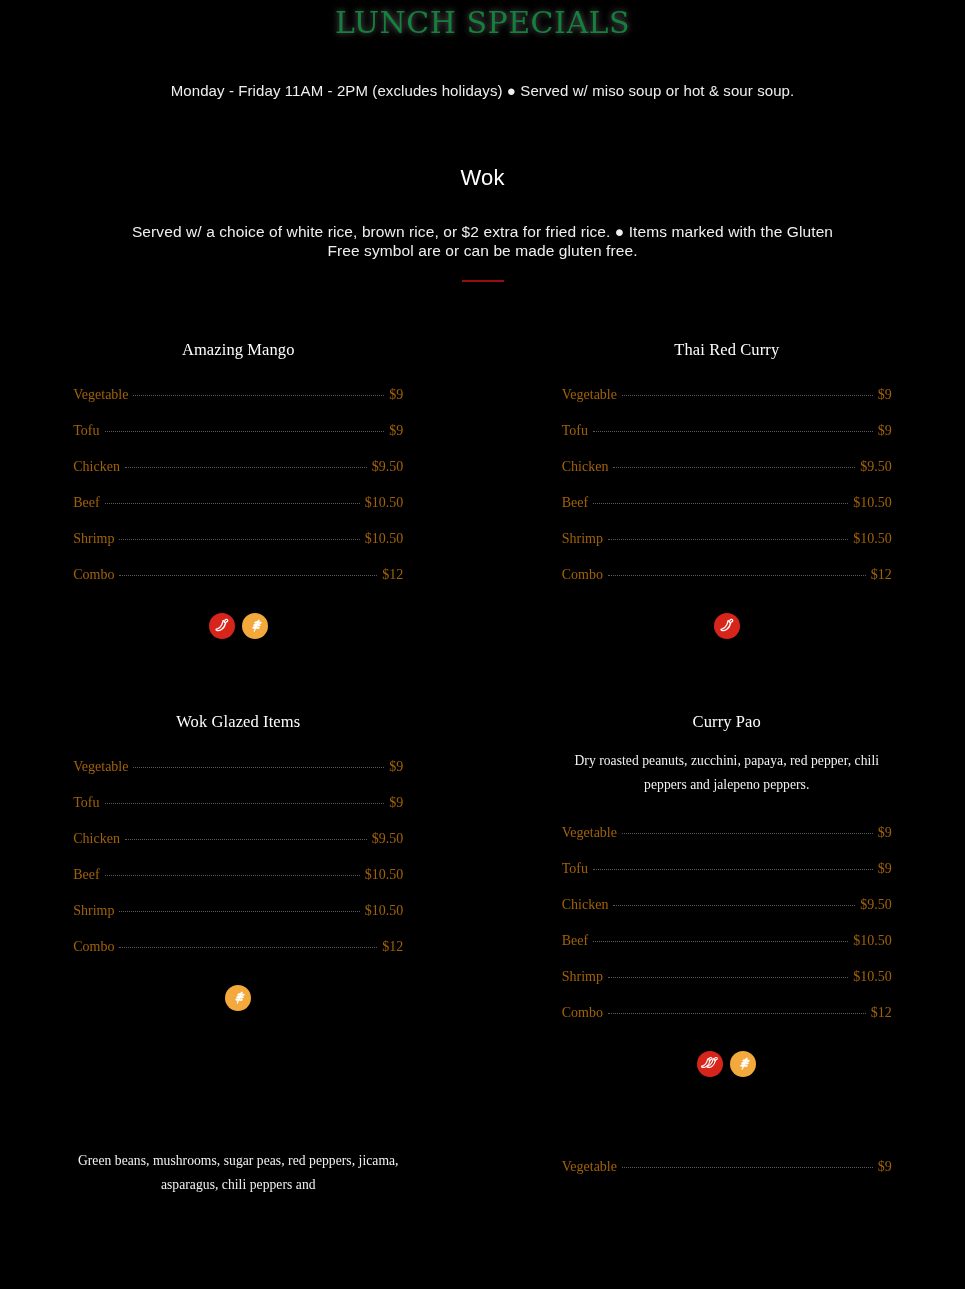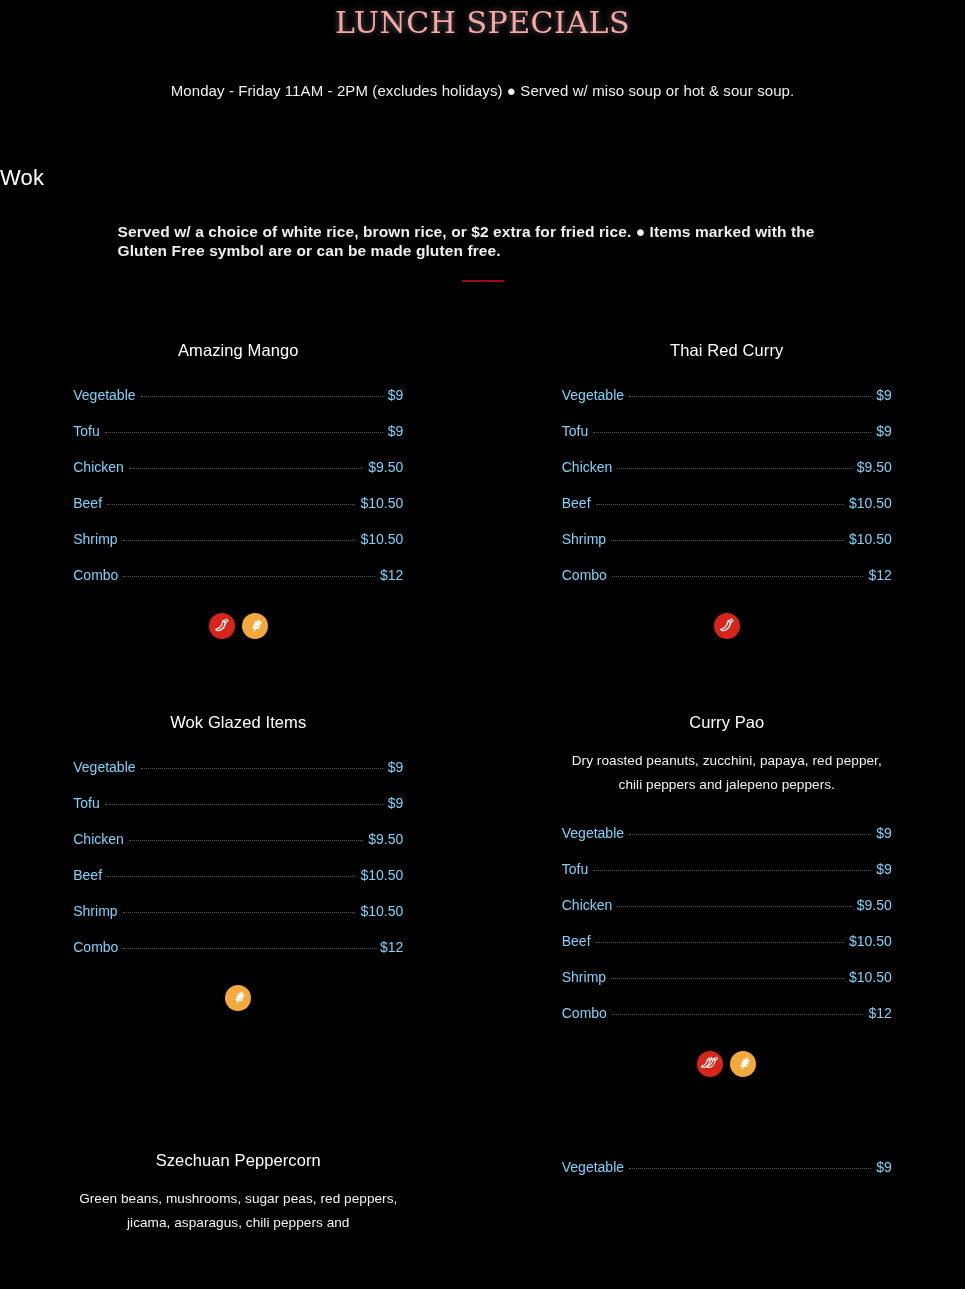--- a/index.html
+++ b/index.html
@@ -24,78 +24,78 @@
     padding-top: 4px;
   }
 
   
   .page-title {
     font-family: "DejaVu Serif", serif;
     font-weight: 400;
     font-size: 30px;
     letter-spacing: 0.5px;
     text-align: center;
-    color: #fca5a5;
+    color: #15803d;
     margin: 0;
     padding: 0 0 2px 0;
     line-height: 38px;
     text-shadow: 0 0 6px rgba(255,255,255,0.35), 0 0 14px rgba(255,255,255,0.12);
   }
 
   .page-subtitle {
     text-align: center;
     font-size: 15px;
     line-height: 22px;
     color: #efefef;
     margin: 36px auto 0 auto;
     width: 800px;
     letter-spacing: 0.1px;
   }
 
   
   .category {
     margin-top: 62px;
-    text-align: left;
+    text-align: center;
   }
   .category-name {
     font-size: 22px;
     font-weight: 400;
     line-height: 28px;
     color: #ffffff;
     margin: 0;
     letter-spacing: 0.2px;
   }
   .category-desc {
     margin: 30px auto 0 auto;
     width: 730px;
     font-size: 15.5px;
     line-height: 19px;
     color: #efefef;
     letter-spacing: 0.1px;
-    font-weight: bold;
   }
   .category-rule {
     width: 42px;
     height: 2px;
     background: #9d0b12;
     margin: 20px auto 0 auto;
     border: 0;
   }
 
   
   .items-grid {
     margin-top: 57px;
     display: grid;
     grid-template-columns: 1fr 1fr;
     column-gap: 12px;
     row-gap: 0px;
   }
 
   .item {
     padding: 0 10px;
+    font-family: Liberation Serif, serif;
   }
   .item-inner {
     max-width: 330px;
     margin: 0 auto;
   }
   .item-name {
     text-align: center;
     font-size: 16.5px;
     line-height: 22px;
     font-weight: 400;
@@ -116,21 +116,21 @@
     list-style: none;
     margin: 0;
     padding: 0 0 0 0;
   }
   .price-row {
     display: flex;
     align-items: baseline;
     font-size: 14px;
     line-height: 18px;
     padding: 9px 0;
-    color: #7dd3fc;
+    color: #a16207;
     white-space: nowrap;
   }
   .price-label { flex: 0 0 auto; }
   .price-leader {
     flex: 1 1 auto;
     margin: 0 5px;
     border-bottom: 1.5px dotted #5b5b5b;
     position: relative;
     top: -3px;
     min-width: 20px;
@@ -397,21 +397,20 @@
                   <path d="M12.5 3.4c-.7.5-1.1 1.3-1 2.1.8-.3 1.3-1.1 1.3-2z"></path>
                 </g>
               </svg>
             </span>
           </div>
         </div>
       </div>
       <div class="row-gap-spacer"></div>
       <div class="item">
         <div class="item-inner">
-          <h3 class="item-name">Szechuan Peppercorn</h3>
           <p class="item-desc">Green beans, mushrooms, sugar peas, red peppers, jicama, asparagus, chili peppers and</p>
         </div>
       </div>
       <div class="item">
         <div class="item-inner">
           <ul class="price-list">
             <li class="price-row">
               <span class="price-label">Vegetable</span>
               <span class="price-leader"></span>
               <span class="price-value">$9</span>

